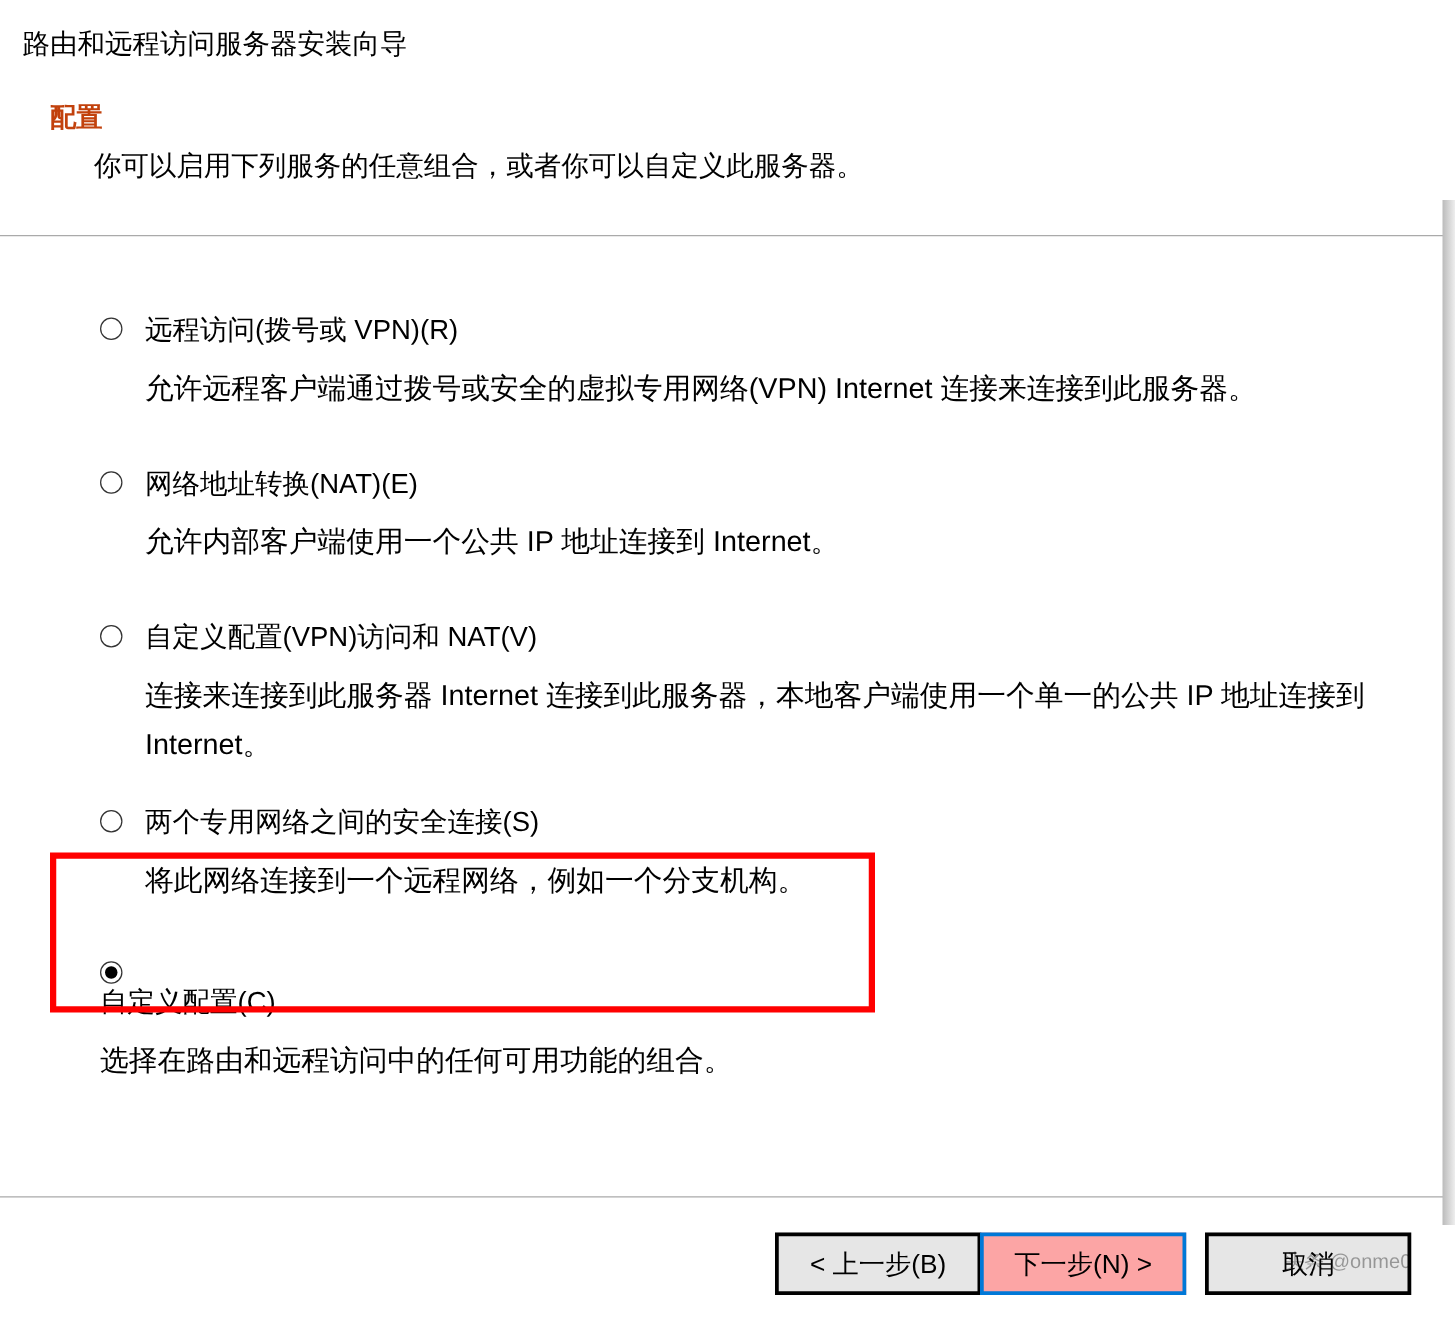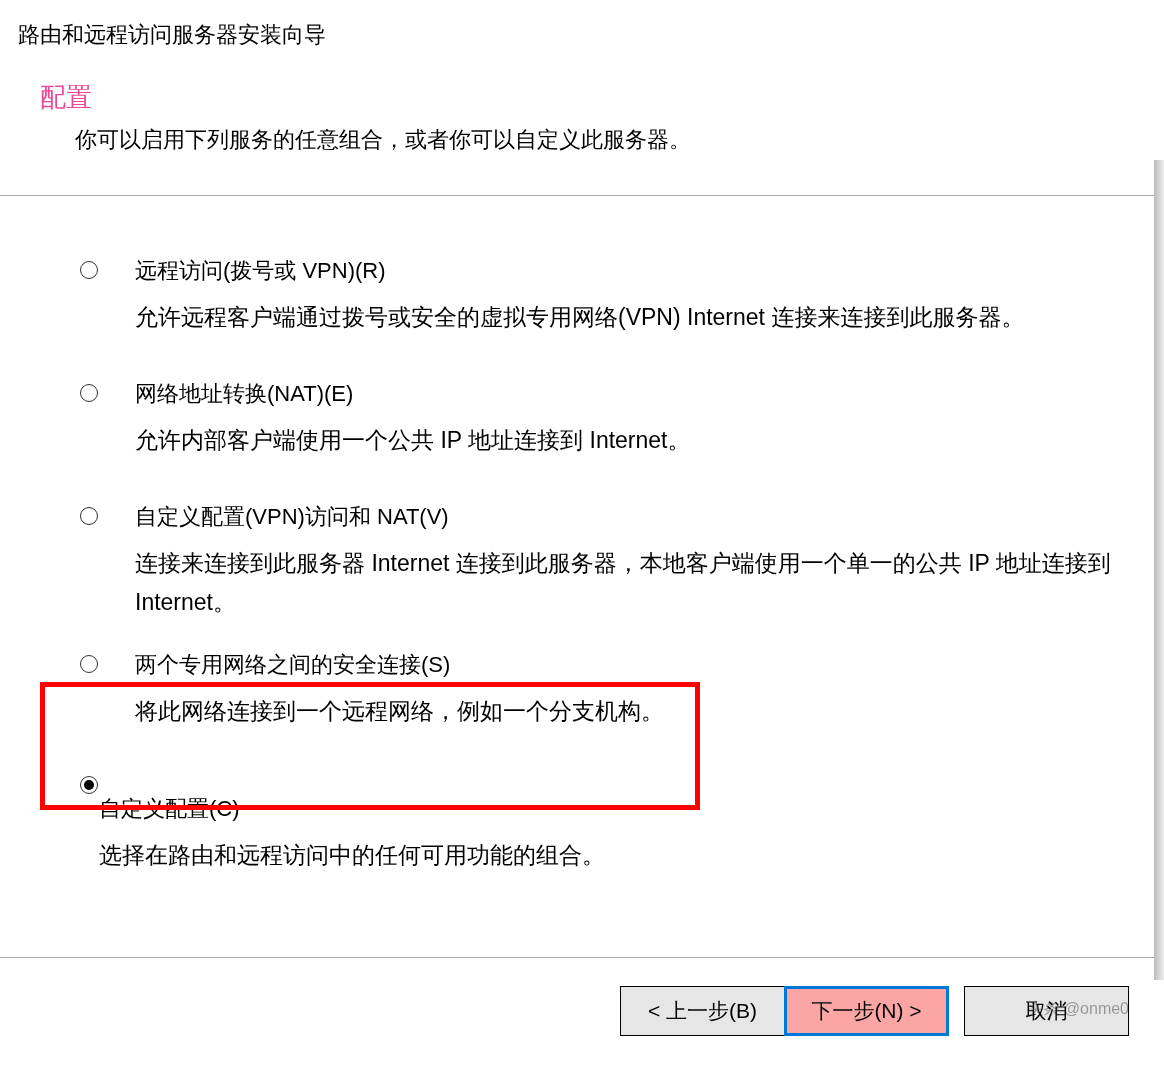--- a/index.html
+++ b/index.html
@@ -17,23 +17,23 @@
     }
     .wizard-title {
       font-size: 22px;
       color: #000;
       padding: 20px 0 0 18px;
     }
     .header-section {
       padding: 30px 0 30px 40px;
     }
     .header-title {
-      font-size: 26px;
-      font-weight: normal;
-      color: #ec4899;
+      font-size: 21px;
+      font-weight: bold;
+      color: #c2410c;
       margin-bottom: 10px;
     }
     .header-subtitle {
       font-size: 22px;
       color: #000;
       padding-left: 35px;
     }
     .divider {
       border-top: 1px solid #aaa;
       width: 100%;
@@ -68,21 +68,20 @@
       position: absolute;
       top: 3px;
       left: 3px;
       width: 10px;
       height: 10px;
       border-radius: 50%;
       background: #000;
     }
     .option-text {
       flex: 1;
-      margin-left: 19px;
     }
     .option-title {
       font-size: 22px;
       color: #000;
       margin-bottom: 12px;
     }
     .option-desc {
       font-size: 23px;
       color: #000;
       line-height: 1.7;
@@ -117,21 +116,21 @@
       justify-content: flex-end;
       padding-right: 35px;
       gap: 15px;
     }
     .btn {
       min-width: 165px;
       height: 50px;
       font-size: 21px;
       font-family: inherit;
       background: #e6e6e6;
-      border: 1px solid #000000;
+      border: 3px solid #000000;
       cursor: pointer;
       display: flex;
       align-items: center;
       justify-content: center;
     }
     .btn-primary {
       border: 3px solid #0078d7;
       background: #fca5a5;
     }
     .btn-back {

